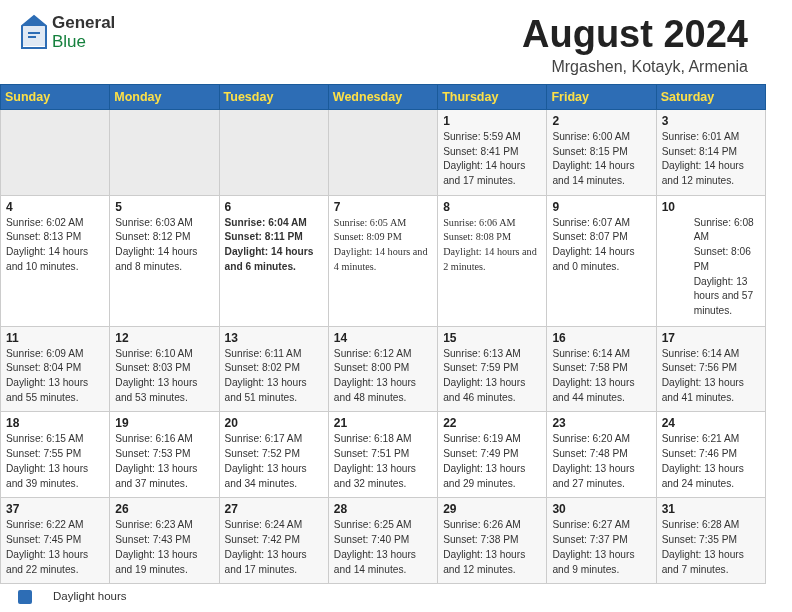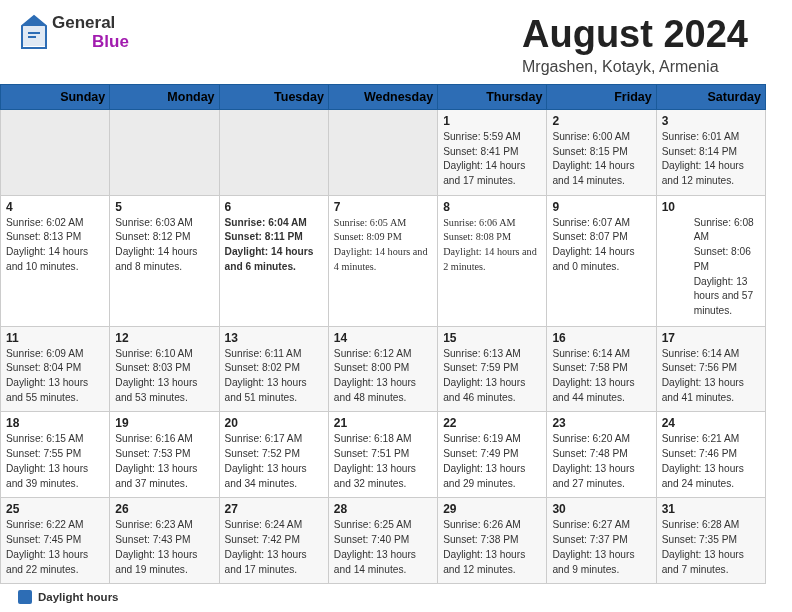--- a/index.html
+++ b/index.html
@@ -33,56 +33,56 @@
       flex-direction: column;
       line-height: 1.1;
     }
     .logo-general {
       font-size: 17px;
       font-weight: bold;
       color: #333;
     }
     .logo-blue {
       font-size: 17px;
-      font-weight: bold;
-      color: #a21caf;
-      margin-left: 40px;
+      font-weight: normal;
+      color: #15803d;
     }
     .logo-icon {
       width: 32px;
       height: 38px;
       margin-right: 2px;
     }
     .header-right {
+      text-align: right;
     }
     .month-title {
       font-size: 38px;
       font-weight: bold;
       color: #222;
       line-height: 1.1;
     }
     .location {
       font-size: 16px;
       color: #444;
       margin-top: 2px;
     }
     .calendar {
       width: 100%;
       border-collapse: collapse;
       flex: 1;
       font-size: 11px;
     }
     .calendar thead tr th {
       background: #2d6db5;
-      color: #000000;
+      color: #fde047;
       font-size: 12.5px;
       font-weight: bold;
       padding: 5px 4px;
       border: 1px solid #1a5a9a;
-      text-align: right;
+      text-align: left;
     }
     .calendar tbody tr td {
       border: 1px solid #ccc;
       vertical-align: top;
       padding: 4px 5px;
       width: calc(100% / 7);
       min-height: 80px;
       background: #fff;
     }
     .calendar tbody tr:nth-child(odd) td {
@@ -107,23 +107,21 @@
       background: #f0f0f0 !important;
     }
     .footer {
       display: flex;
       align-items: center;
       padding: 6px 18px 8px 18px;
       gap: 12px;
     }
     .footer-legend {
       display: flex;
-      align-items: center;
-      gap: 6px;
-      font-weight: bold;
+      gap: 21px;
     }
     .legend-box {
       width: 14px;
       height: 14px;
       background: #2d6db5;
       border-radius: 2px;
       display: inline-block;
     }
     .footer-text {
       font-size: 11.5px;
@@ -322,21 +320,21 @@
           </td>
           <td>
             <span class="day-num">24</span>
             <div class="day-info" style="white-space: pre-line;">Sunrise: 6:21 AM
 Sunset: 7:46 PM
 Daylight: 13 hours and 24 minutes.</div>
           </td>
         </tr>
         <tr>
           <td>
-            <span class="day-num">25</span>
+            <span class="day-num">37</span>
             <div class="day-info" style="white-space: pre-line;">Sunrise: 6:22 AM
 Sunset: 7:45 PM
 Daylight: 13 hours and 22 minutes.</div>
           </td>
           <td>
             <span class="day-num">26</span>
             <div class="day-info" style="white-space: pre-line;">Sunrise: 6:23 AM
 Sunset: 7:43 PM
 Daylight: 13 hours and 19 minutes.</div>
           </td>

